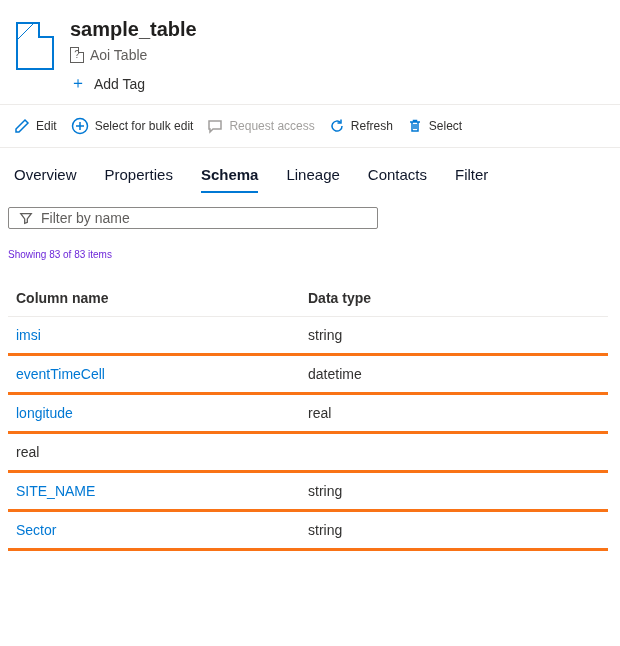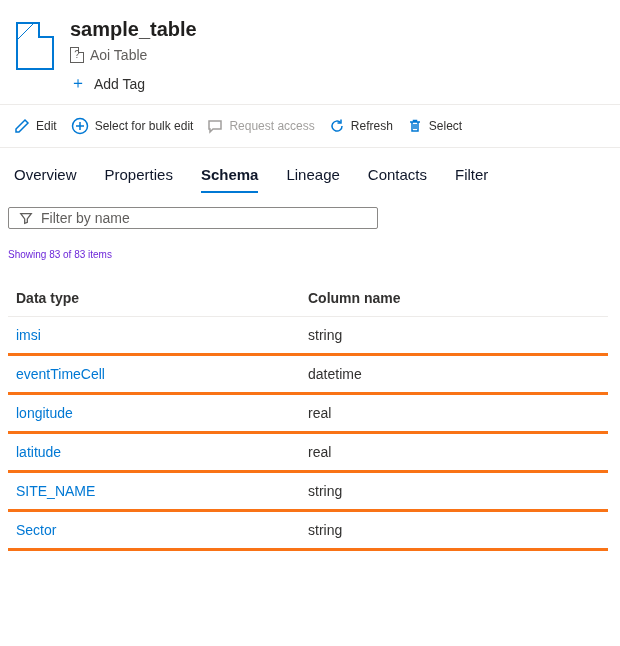--- a/index.html
+++ b/index.html
@@ -185,37 +185,36 @@
         <path d="M2 3 H14 L9.5 9 V13 L6.5 14 V9 Z"></path>
       </svg>
     <input type="text" placeholder="Filter by name" style="">
   </div>
 </div>
 
 <div class="count">Showing 83 of 83 items</div>
 
 <div class="table">
   <div class="thead">
+    <div>Column name</div>
     <div>Data type</div>
-    <div>Column name</div>
   </div>
   <div class="trow">
     <div class="col-name">imsi</div>
     <div class="col-type">string</div>
   </div>
   <div class="trow">
     <div class="col-name">eventTimeCell</div>
     <div class="col-type">datetime</div>
   </div>
   <div class="trow">
     <div class="col-name">longitude</div>
     <div class="col-type">real</div>
   </div>
   <div class="trow">
-    <div class="col-name">latitude</div>
     <div class="col-type">real</div>
   </div>
   <div class="trow">
     <div class="col-name">SITE_NAME</div>
     <div class="col-type">string</div>
   </div>
   <div class="trow">
     <div class="col-name">Sector</div>
     <div class="col-type">string</div>
   </div>

